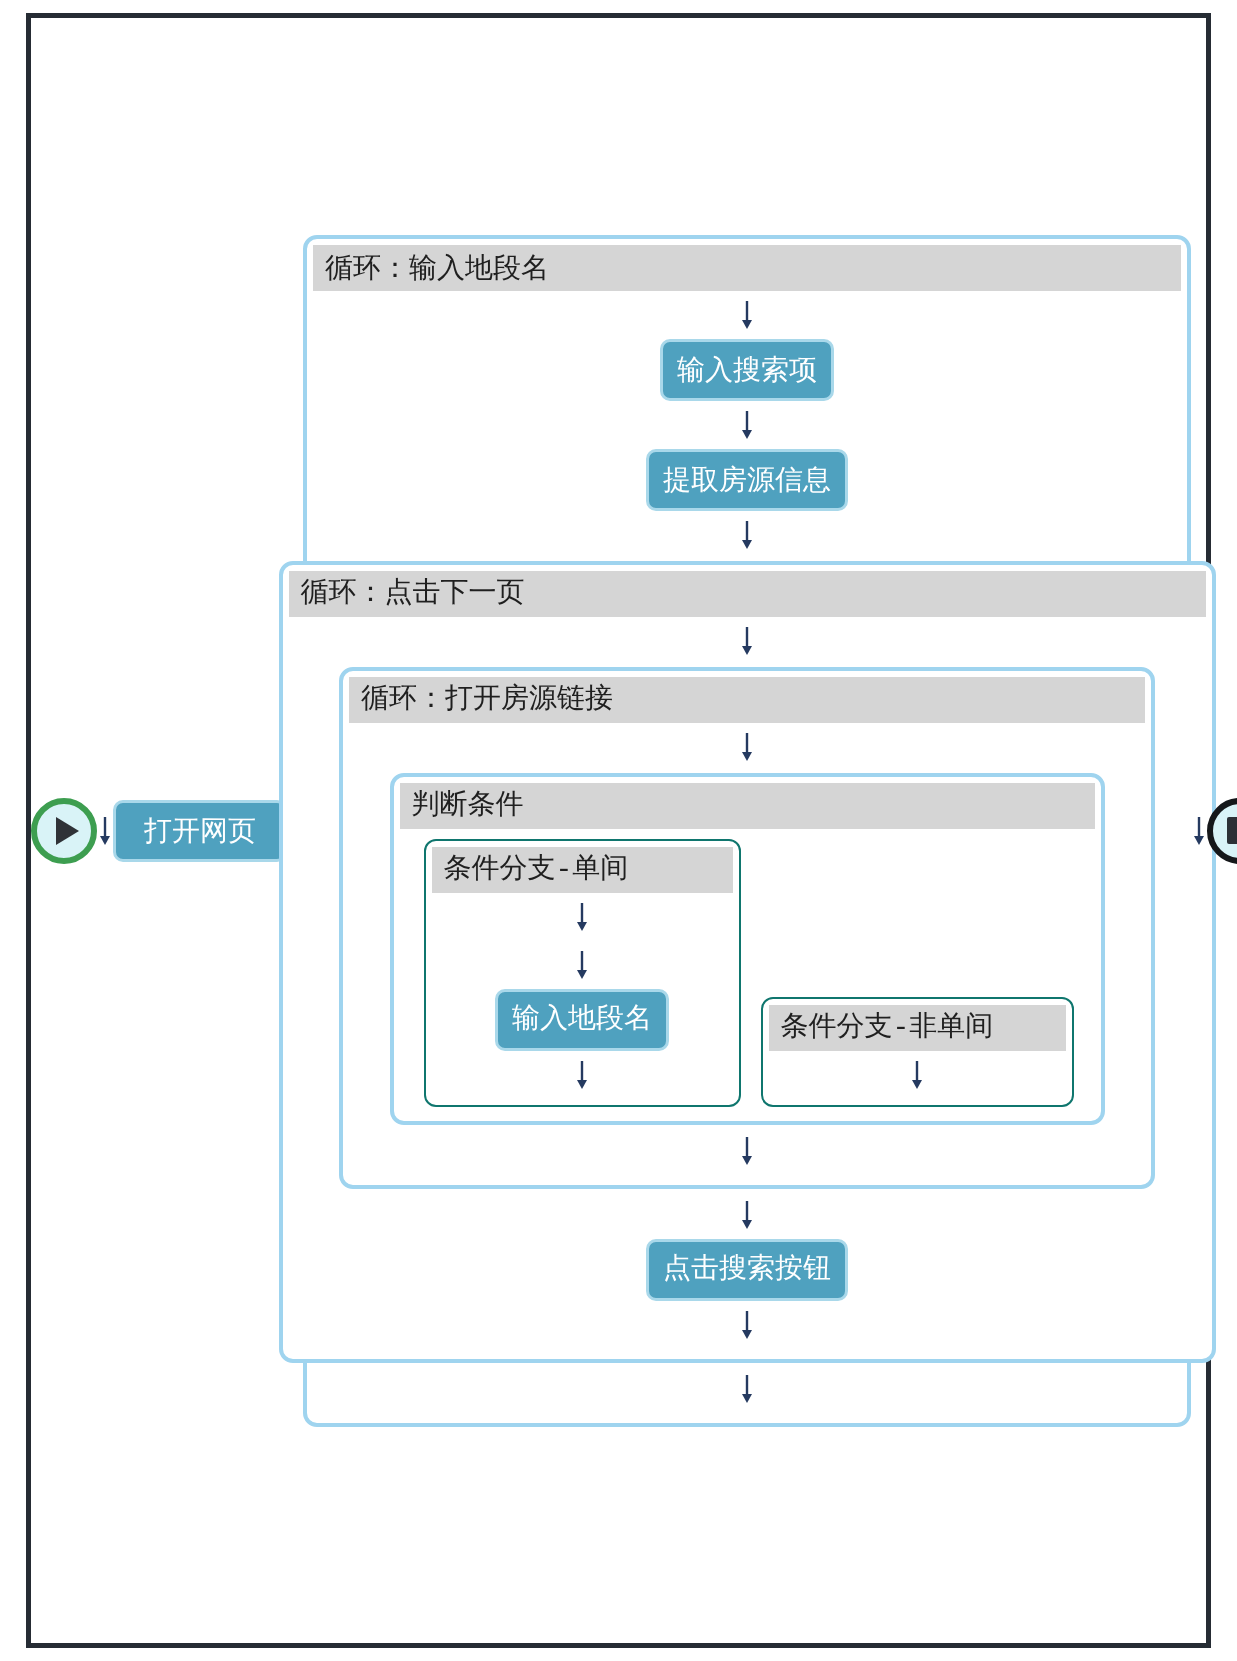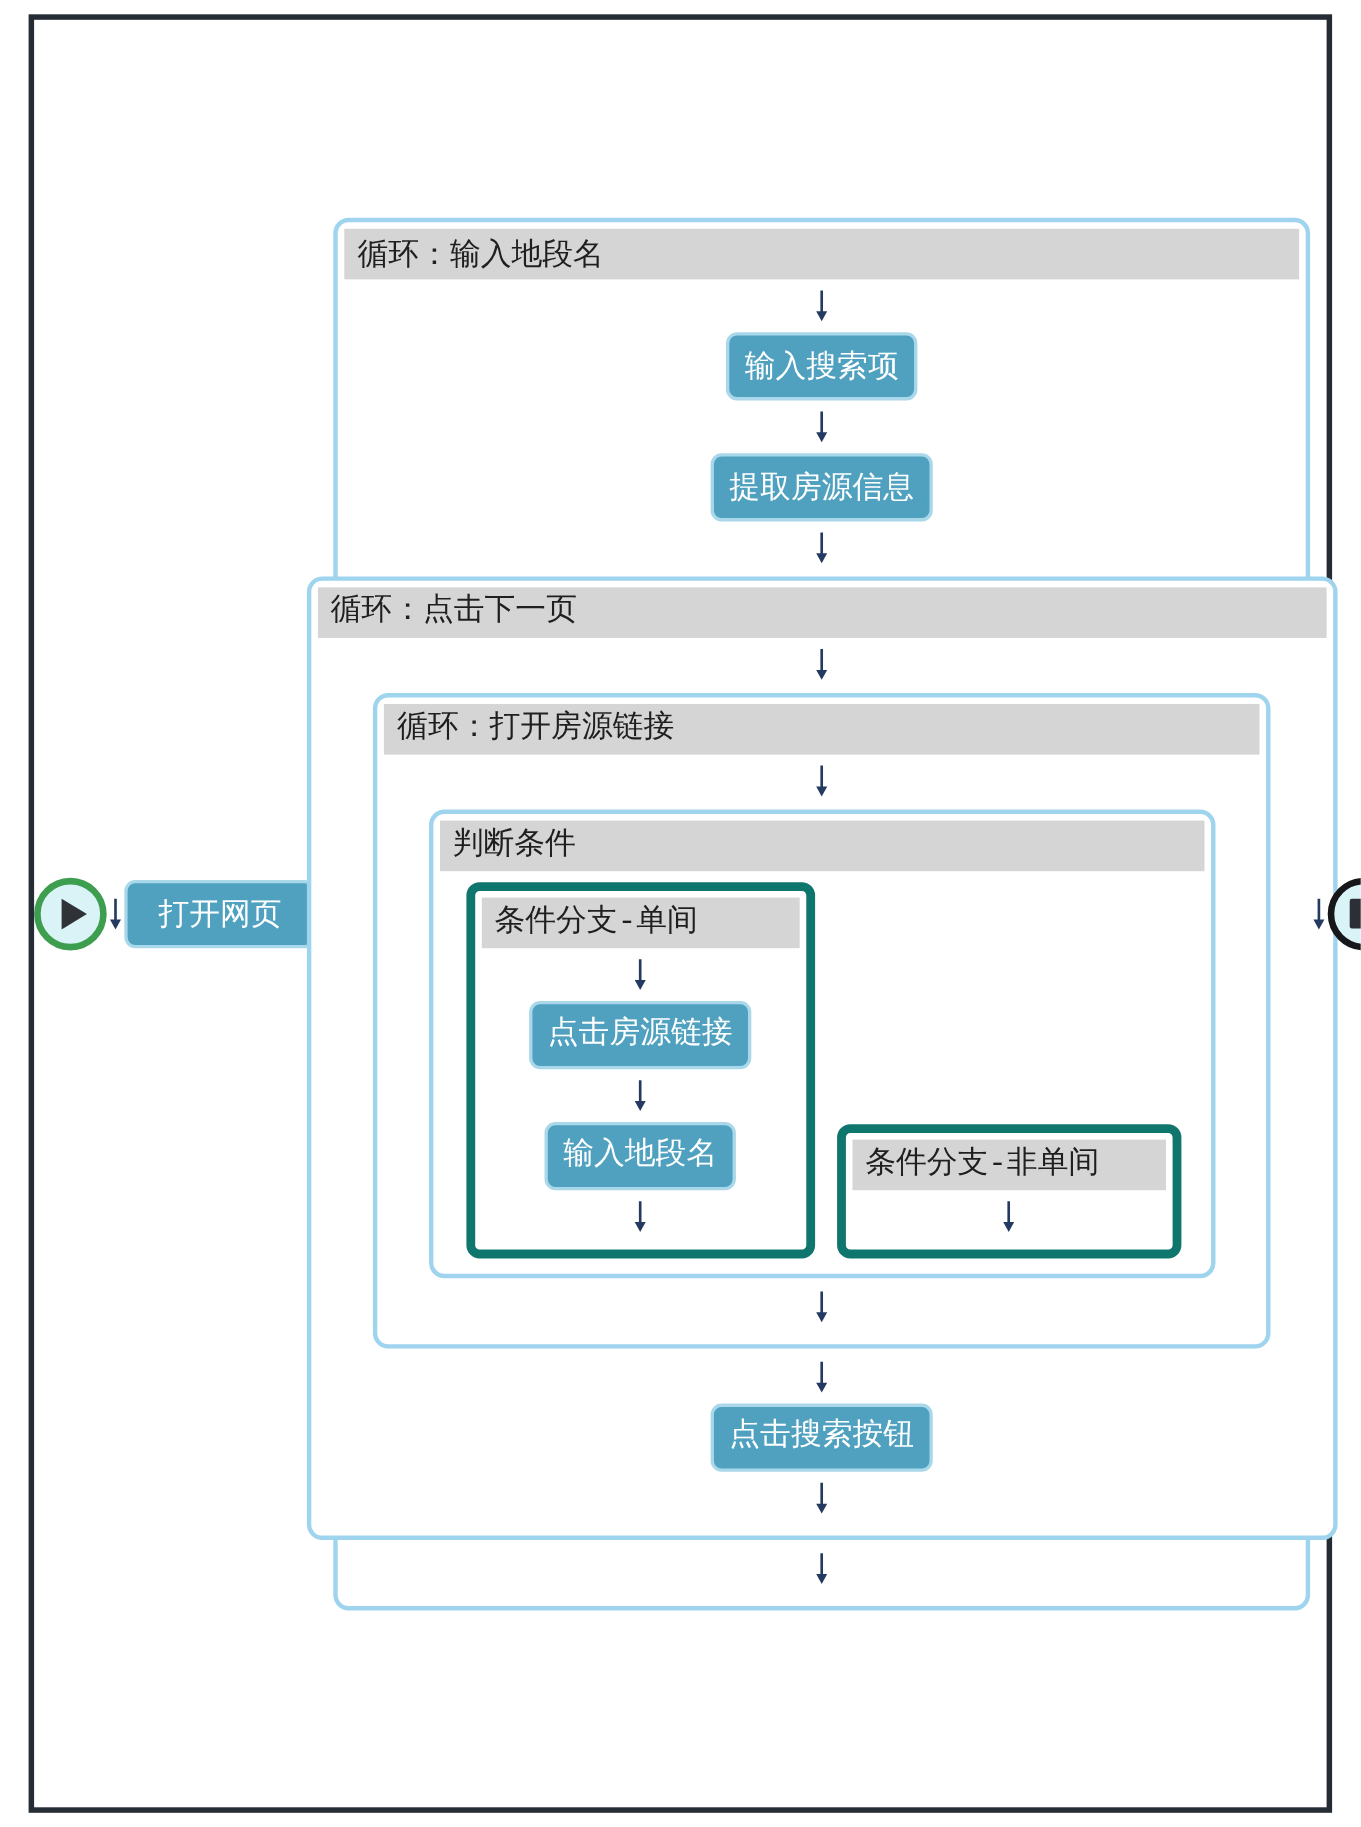--- a/index.html
+++ b/index.html
@@ -53,21 +53,21 @@
   }
   .loop1{width:888px;}
   .loop2{width:937px;font-family:Liberation Mono, monospace;}
   .loop3{width:816px;justify-content:flex-end;}
   .cond{width:715px;}
   .branch-row{
     align-self:stretch;display:flex;align-items:flex-end;gap:20px;
     padding:10px 0 4px 30px;
   }
   .branch{
-    border:8px solid #0f766e;border-radius:12px;background:#ffffff;
+    border:2px solid #0f766e;border-radius:12px;background:#ffffff;
     display:flex;flex-direction:column;align-items:center;
     box-sizing:border-box;padding-bottom:6px;
   }
   .branch-left{width:317px;}
   .branch-right{width:313px;}
 </style>
 </head>
 <body>
 
 <div class="frame">
@@ -149,21 +149,20 @@
               <div class="branch branch-left">
                 <div class="bar">条件分支-单间</div>
 
                 <div class="arrow">
                   <svg width="16" height="30" viewBox="0 0 16 30">
                       <line x1="8" y1="1" x2="8" y2="21" stroke="#253a60" stroke-width="2.4"></line>
                       <polygon points="3,20 13,20 8,29" fill="#253a60"></polygon>
                     </svg>
                 </div>
 
-                <div class="node">点击房源链接</div>
 
                 <div class="arrow">
                   <svg width="16" height="30" viewBox="0 0 16 30">
                       <line x1="8" y1="1" x2="8" y2="21" stroke="#253a60" stroke-width="2.4"></line>
                       <polygon points="3,20 13,20 8,29" fill="#253a60"></polygon>
                     </svg>
                 </div>
 
                 <div class="node">输入地段名</div>
 

